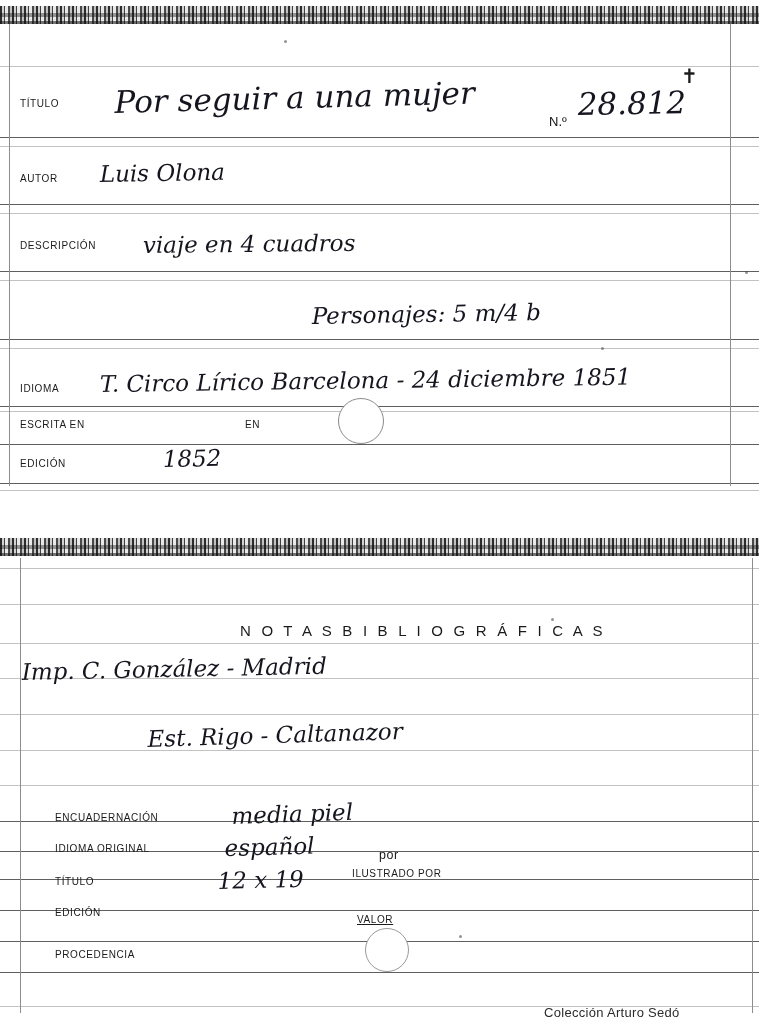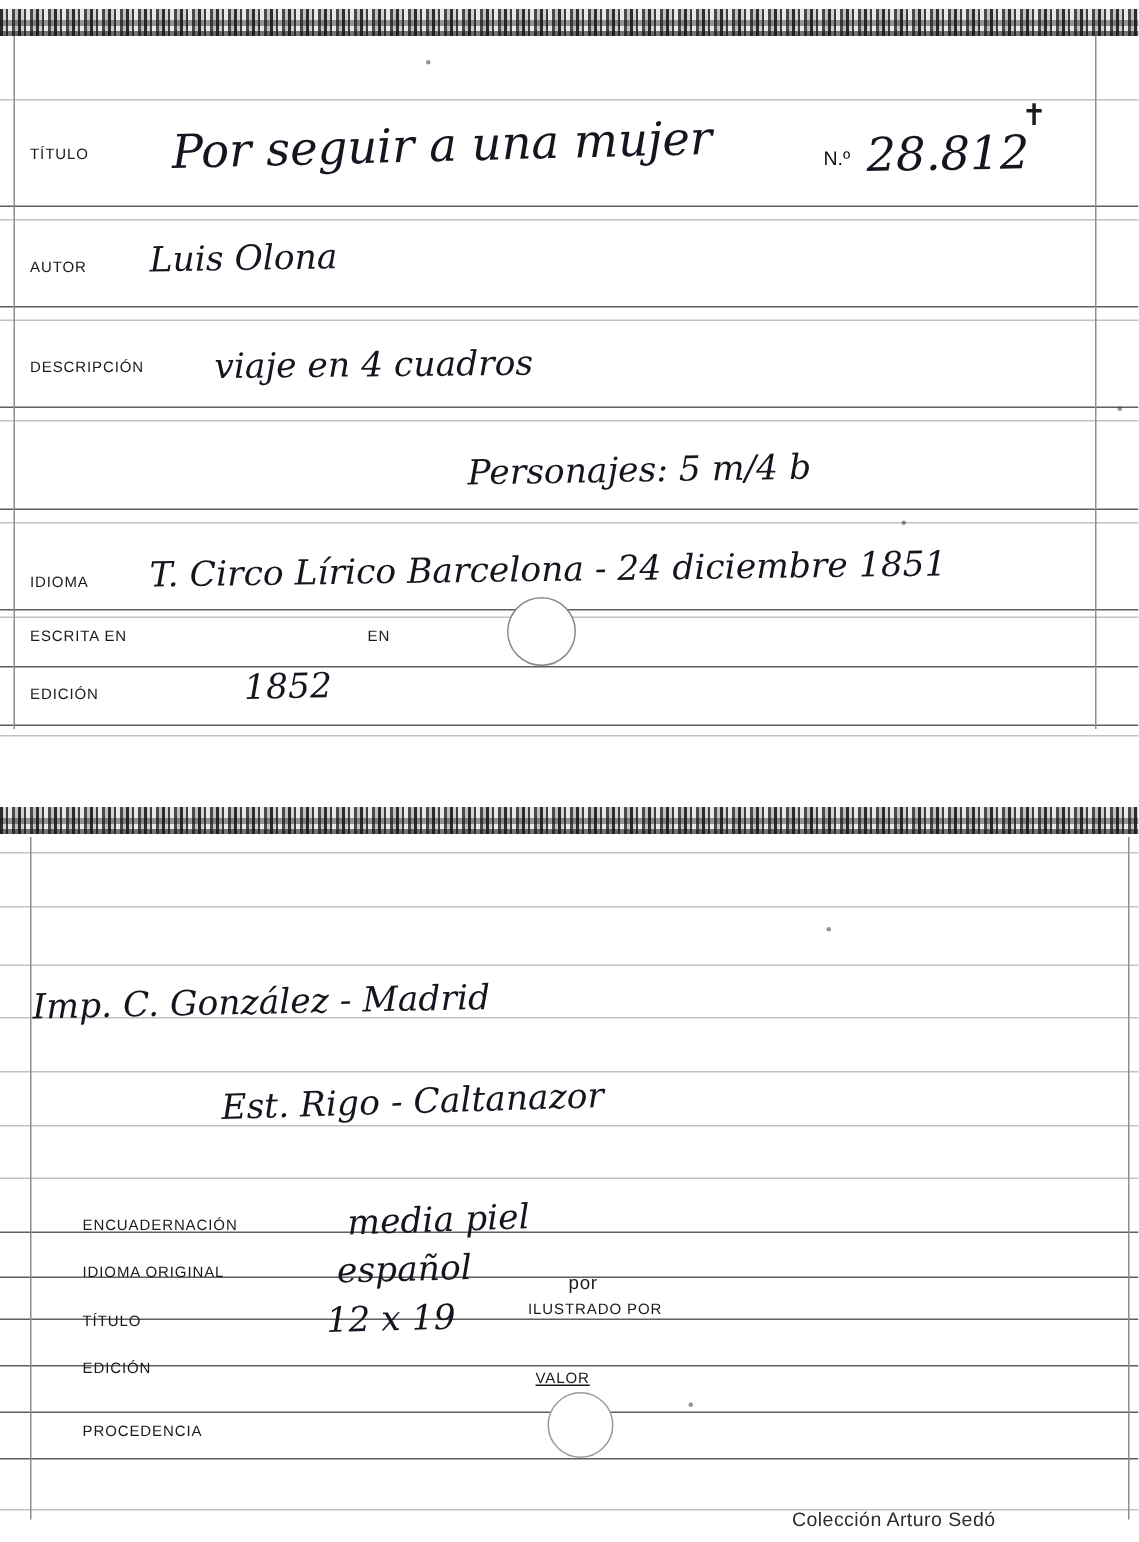--- a/index.html
+++ b/index.html
@@ -167,21 +167,21 @@
     <div class="label" style="left:20px; top:92px;">TÍTULO</div>
     <div class="label" style="left:20px; top:167px;">AUTOR</div>
     <div class="label" style="left:20px; top:234px;">DESCRIPCIÓN</div>
     <div class="label" style="left:20px; top:377px;">IDIOMA</div>
     <div class="label" style="left:20px; top:413px;">ESCRITA EN</div>
     <div class="label" style="left:245px; top:413px;">EN</div>
     <div class="label" style="left:20px; top:452px;">EDICIÓN</div>
 
     <div class="hand big" style="left:115px; top:78px; transform:rotate(-1.5deg);">Por seguir a una mujer</div>
 
-    <div class="num-label" style="left:549px; top:92px;">N.º</div>
+    <div class="num-label" style="left:549px; top:108px;">N.º</div>
     <div class="hand big" style="left:578px; top:80px; transform:rotate(-1deg);">28.812</div>
     <div class="cross" style="left:681px; top:58px;">✝</div>
 
     <div class="hand medium" style="left:100px; top:155px; transform:rotate(-1deg);">Luis Olona</div>
 
     <div class="hand medium" style="left:143px; top:226px; transform:rotate(-0.6deg);">viaje en 4 cuadros</div>
 
     <div class="hand medium" style="left:312px; top:297px; transform:rotate(-1deg);">Personajes: 5 m/4 b</div>
 
     <div class="hand medium" style="left:100px; top:365px; transform:rotate(-0.8deg);">T. Circo Lírico Barcelona - 24 diciembre 1851</div>
@@ -209,37 +209,38 @@
     <div class="rule dark" style="top:313px;"></div>
     <div class="rule dark" style="top:341px;"></div>
     <div class="rule dark" style="top:372px;"></div>
     <div class="rule dark" style="top:403px;"></div>
     <div class="rule dark" style="top:434px;"></div>
     <div class="rule light" style="top:468px;"></div>
 
     <div class="vrule" style="left:20px; top:20px; height:455px;"></div>
     <div class="vrule" style="left:752px; top:20px; height:455px;"></div>
 
+    <div class="label spaced" style="left:240px; top:84px;">N O T A S   B I B L I O G R Á F I C A S</div>
 
     <div class="hand medium" style="left:22px; top:121px; transform:rotate(-1.2deg);">Imp. C. González - Madrid</div>
     <div class="hand medium" style="left:148px; top:188px; transform:rotate(-1.8deg);">Est. Rigo - Caltanazor</div>
 
     <div class="label" style="left:55px; top:274px;">ENCUADERNACIÓN</div>
     <div class="label" style="left:55px; top:305px;">IDIOMA ORIGINAL</div>
     <div class="label small" style="left:355px; top:310px;">por</div>
     <div class="label" style="left:55px; top:338px;">TÍTULO</div>
     <div class="label" style="left:352px; top:330px;">ILUSTRADO POR</div>
     <div class="label" style="left:55px; top:369px;">EDICIÓN</div>
     <div class="label" style="left:357px; top:376px;text-decoration:underline;">VALOR</div>
     <div class="label" style="left:55px; top:411px;">PROCEDENCIA</div>
 
     <div class="hand medium" style="left:232px; top:265px; transform:rotate(-2deg);">media piel</div>
     <div class="hand medium" style="left:225px; top:297px; transform:rotate(-1.5deg);">español</div>
     <div class="hand medium" style="left:218px; top:330px; transform:rotate(-1.5deg);">12 x 19</div>
 
-    <div class="footer-note" style="left:528px; top:467px;text-align:center;">Colección Arturo Sedó</div>
+    <div class="footer-note" style="left:544px; top:467px;text-align:center;">Colección Arturo Sedó</div>
 
     <div class="blot" style="left:365px; top:390px; width:42px; height:42px; border-color:#9a9a9a;"></div>
     <div class="speck" style="left:551px; top:80px; width:3px; height:3px;"></div>
     <div class="speck" style="left:459px; top:397px; width:3px; height:3px;"></div>
   </div>
 
 </div>
 
 </body></html>

